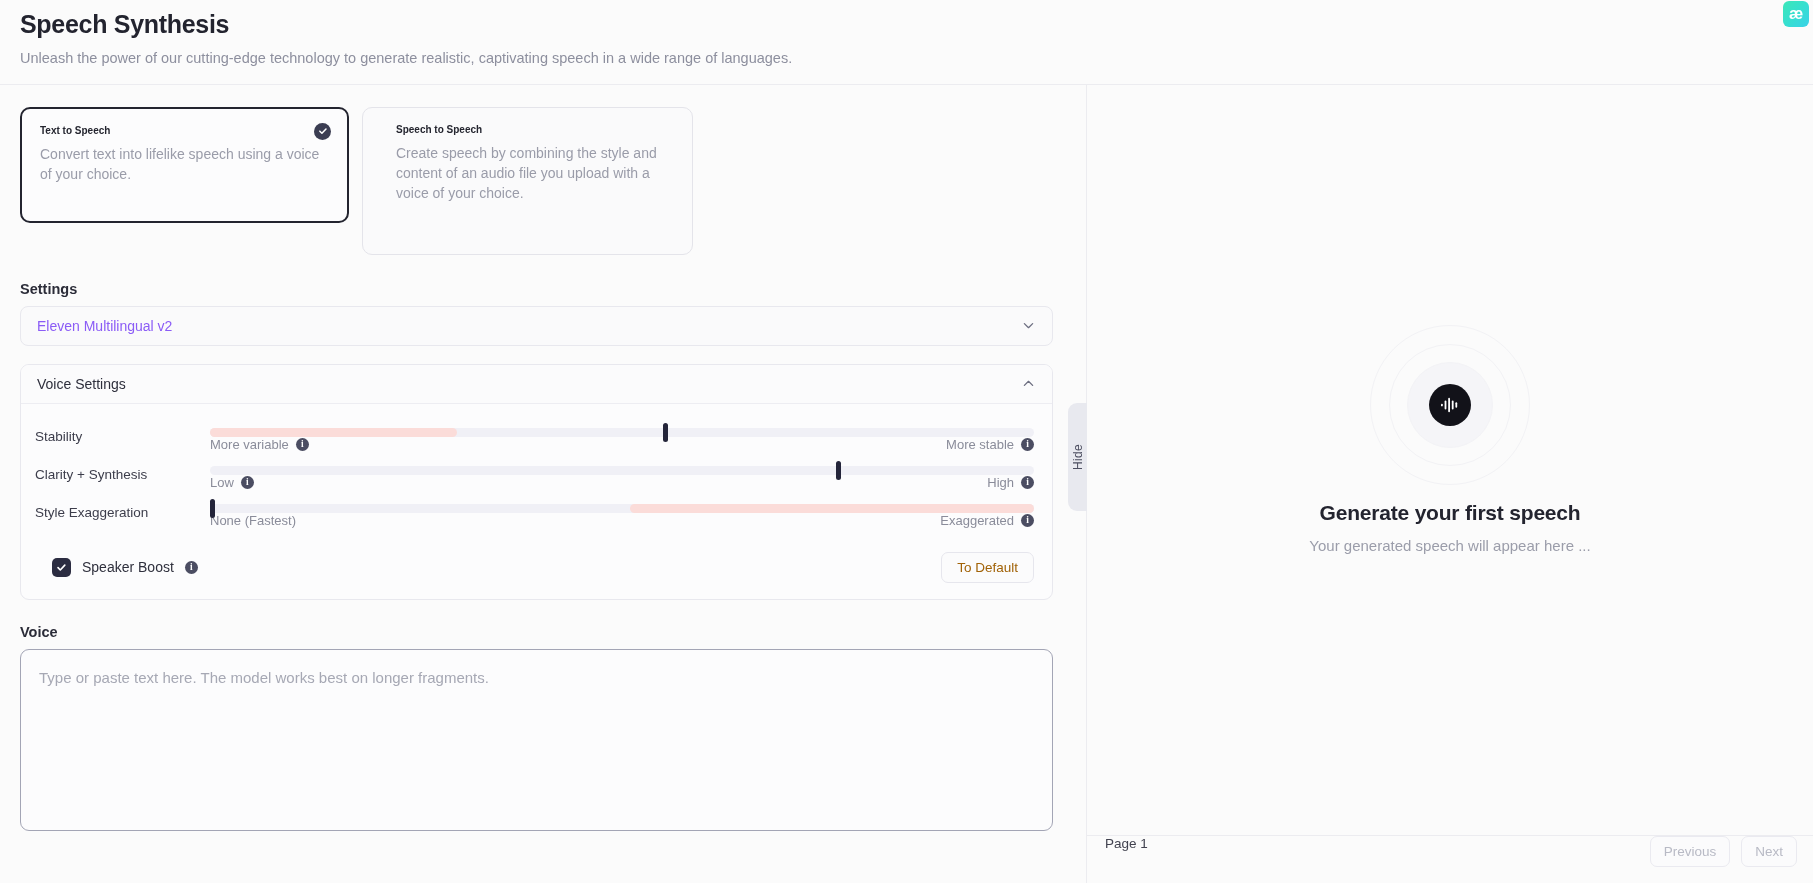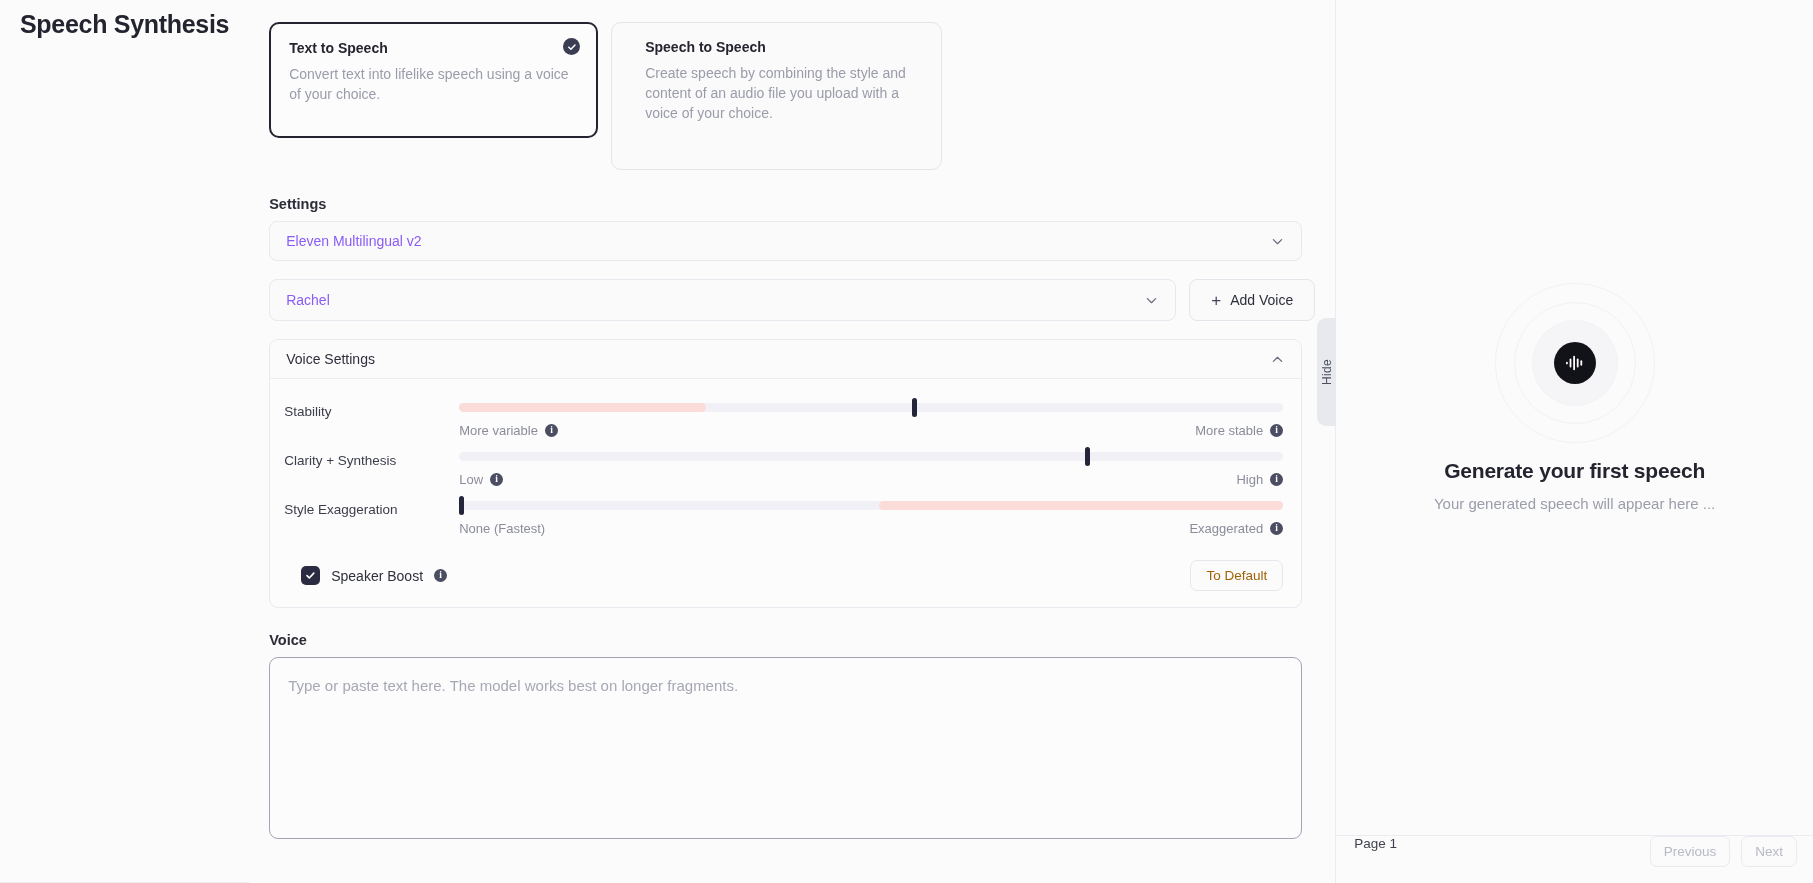--- a/index.html
+++ b/index.html
@@ -4,21 +4,21 @@
 <title>Speech Synthesis</title>
 <style>
   * { box-sizing: border-box; margin: 0; padding: 0; }
   html, body {
     width: 1813px; height: 883px;
     font-family: "Liberation Sans", sans-serif;
     background: #fbfbfb;
     color: #1f2030;
     overflow: hidden;
   }
-  .app { position: relative; width: 1813px; height: 883px; display: flex; flex-direction: row; }
+  .app { position: relative; width: 1813px; height: 883px; display: flex; flex-direction: column; }
 
   
   .header {
     padding: 8px 20px 16px 20px;
     border-bottom: 1px solid #ececf0;
     background: #fbfbfb;
     flex: 0 0 auto;
   }
   .page-title {
     font-size: 25px;
@@ -73,21 +73,21 @@
     padding: 16px 18px 18px 18px;
     position: relative;
     cursor: pointer;
   }
   .mode-card.selected {
     border: 2px solid #23242f;
     background: #fcfcfd;
   }
   .mode-card.c1 { width: 329px; height: 116px; }
   .mode-card.c2 { width: 331px; height: 148px; padding-left: 33px; }
-  .mode-title { font-size: 14px; font-weight: 700; color: #24252f; }
+  .mode-title { font-size: 10px; font-weight: 700; color: #24252f; }
   .mode-desc {
     font-size: 14px; color: #9a9ca9; margin-top: 9px; line-height: 1.42;
   }
   .check-badge {
     position: absolute; top: 14px; right: 16px;
     width: 17px; height: 17px; border-radius: 50%;
     background: #3b3d52;
     display: flex; align-items: center; justify-content: center;
   }
   .check-badge svg { display:block; }
@@ -169,21 +169,20 @@
   }
   .thumb {
     position: absolute;
     top: -5px;
     width: 5px; height: 19px;
     border-radius: 2.5px;
     background: #24253a;
   }
   .ends {
     display: flex; justify-content: space-between; align-items: center;
-    margin-top: 11px;
     font-size: 13px; color: #8a8c9a;
   }
   .end-left, .end-right { display: flex; align-items: center; gap: 7px; }
   .info-icon {
     width: 13px; height: 13px; border-radius: 50%;
     background: #4b4d62; color: #fff;
     font-size: 9.5px; font-weight: 700;
     display: flex; align-items: center; justify-content: center;
     font-family: "Liberation Serif", serif;
     line-height: 1; cursor: pointer; flex: 0 0 auto;
@@ -295,20 +294,21 @@
     cursor: default; font-family: inherit;
   }
 </style>
 </head>
 <body>
 
 <div class="app">
 
   <div class="header">
     <div class="page-title">Speech Synthesis</div>
+    <div class="page-subtitle">Unleash the power of our cutting-edge technology to generate realistic, captivating speech in a wide range of languages.</div>
     <div class="brand-badge">æ</div>
   </div>
 
   <div class="body">
 
     <div class="left-pane">
 
       
       <div class="mode-cards">
 
@@ -336,34 +336,20 @@
       <div class="select-box model-select">
         <span class="val">Eleven Multilingual v2</span>
         <span class="chev">
           <svg width="15" height="15" viewBox="0 0 16 16">
               <path d="M3.6 6 L8 10.3 L12.4 6" fill="none" stroke="currentColor" stroke-width="1.4" stroke-linecap="round" stroke-linejoin="round"></path>
             </svg>
         </span>
       </div>
 
       
-      <div class="voice-row">
-        <div class="select-box voice-select">
-          <span class="val">Rachel</span>
-          <span class="chev">
-            <svg width="15" height="15" viewBox="0 0 16 16">
-                <path d="M3.6 6 L8 10.3 L12.4 6" fill="none" stroke="currentColor" stroke-width="1.4" stroke-linecap="round" stroke-linejoin="round"></path>
-              </svg>
-          </span>
-        </div>
-        <button class="add-voice-btn">
-          <span class="plus-icon">+</span>
-          <span>Add Voice</span>
-        </button>
-      </div>
 
       
       <div class="vs-panel">
 
         <div class="vs-head">
           <span class="vs-head-title">Voice Settings</span>
           <span class="chev">
             <svg width="15" height="15" viewBox="0 0 16 16">
                 <path d="M3.6 10 L8 5.7 L12.4 10" fill="none" stroke="currentColor" stroke-width="1.4" stroke-linecap="round" stroke-linejoin="round"></path>
               </svg>

